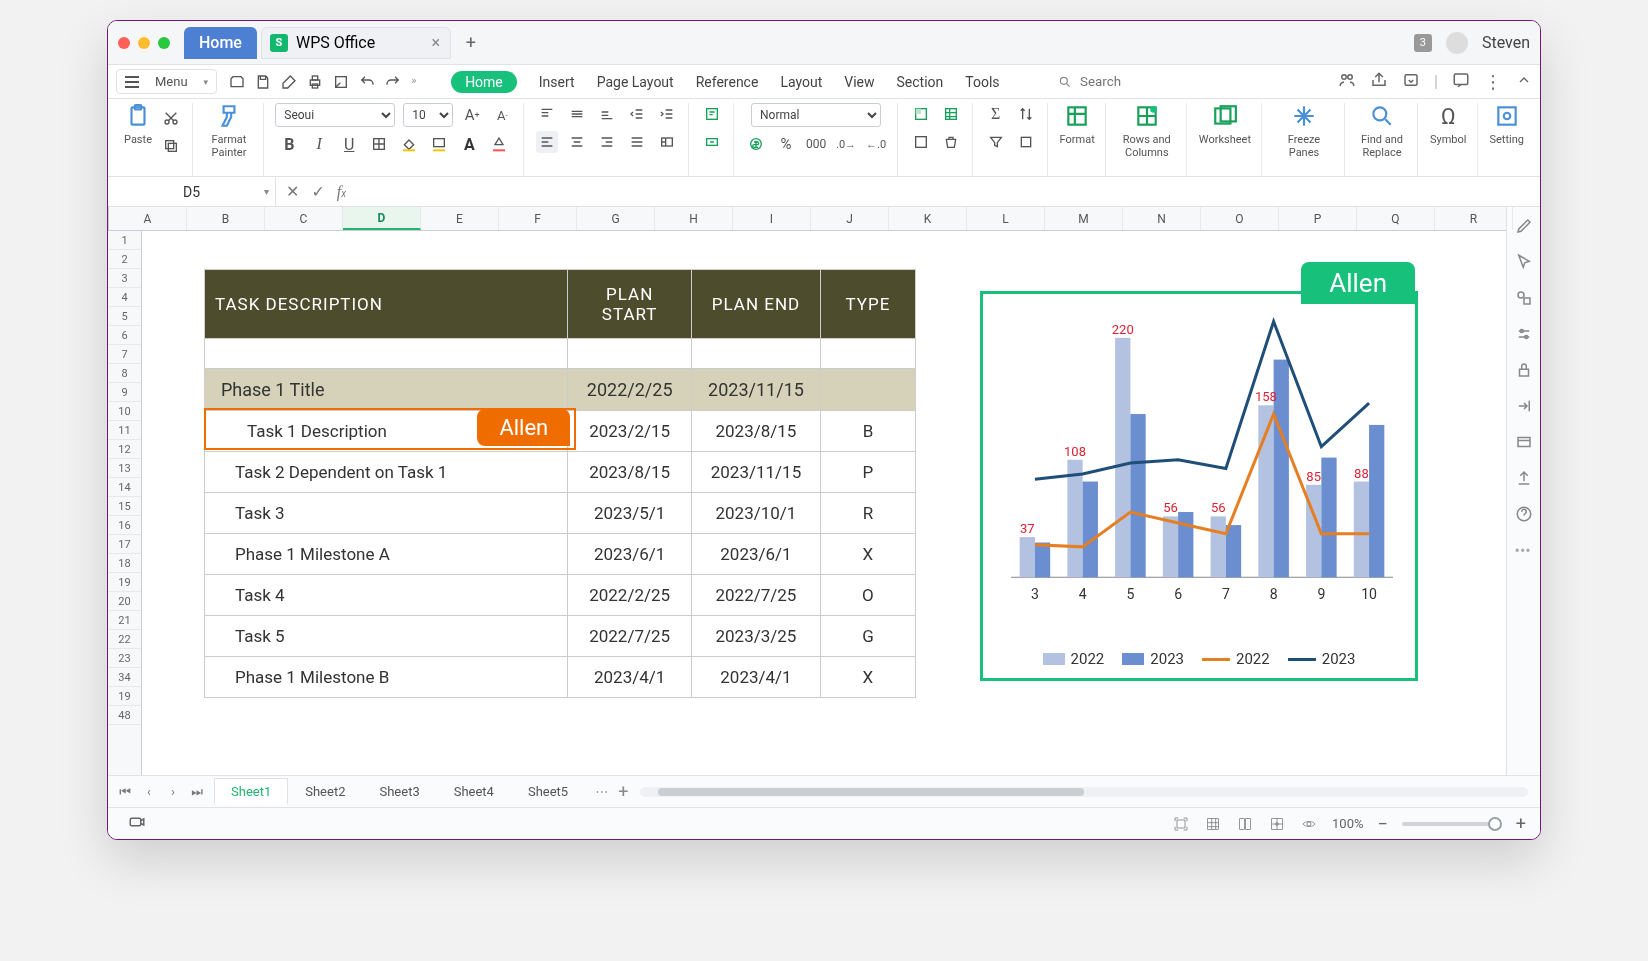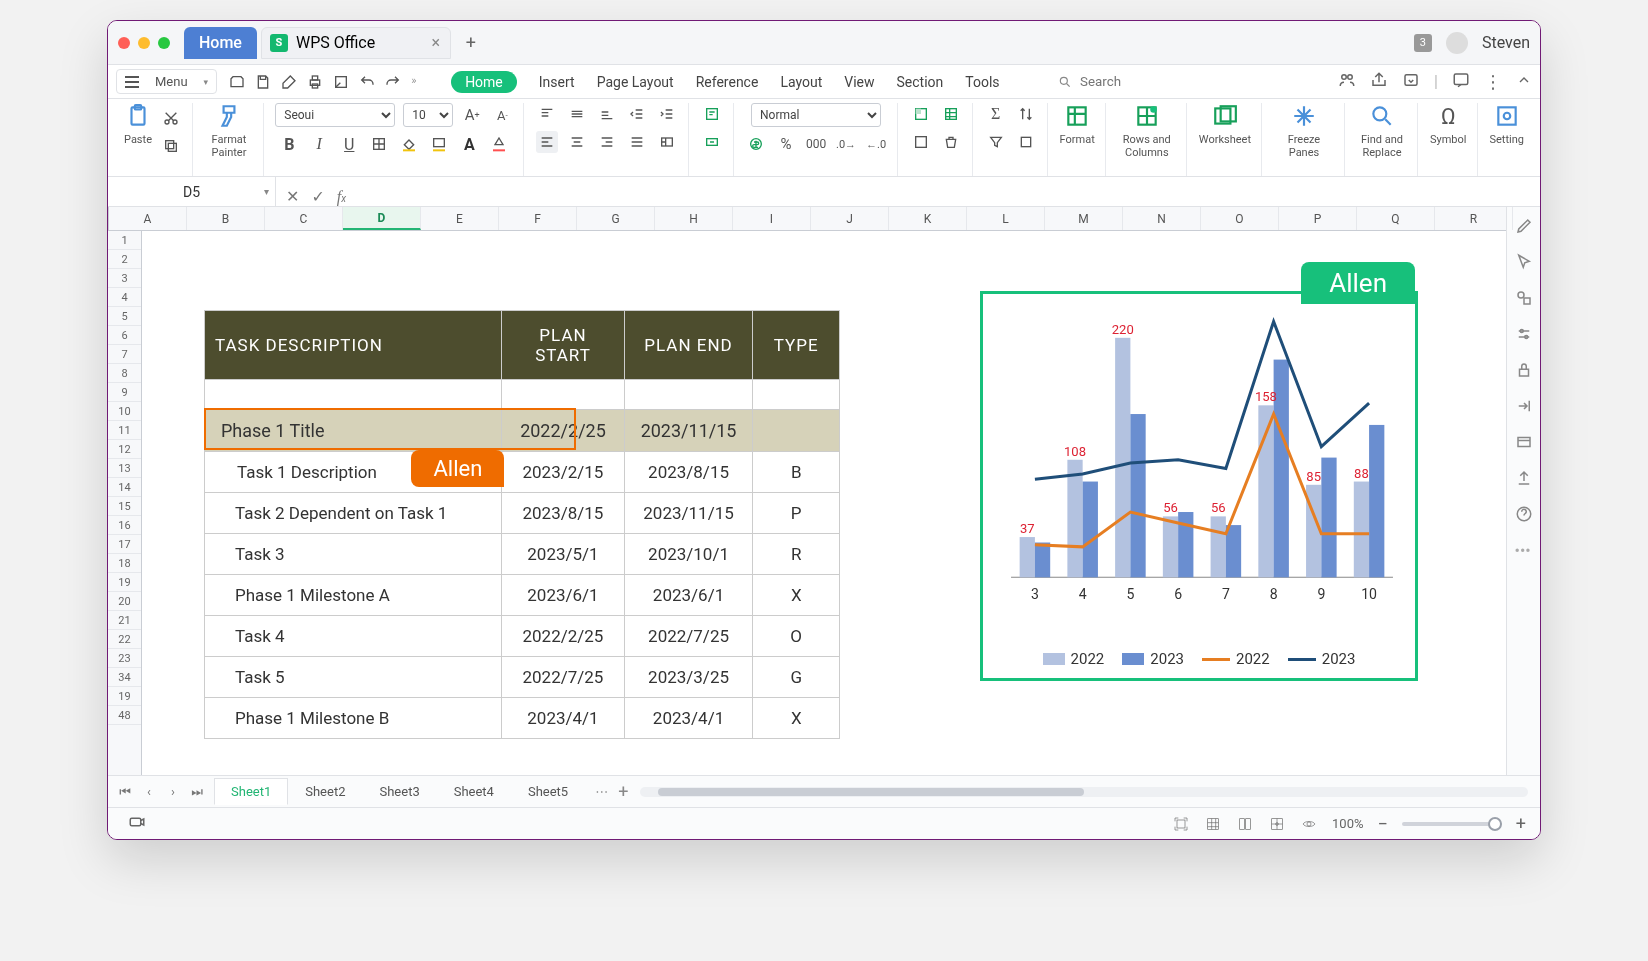--- a/index.html
+++ b/index.html
@@ -61,40 +61,40 @@
   .rgroup:last-child{border-right:none;}
   .rgroup .big{display:flex;flex-direction:column;align-items:center;gap:4px;color:#555;font-size:11px;}
   .rgroup .big .icn{width:28px;height:26px;display:flex;align-items:center;justify-content:center;}
   .rgroup .rows{display:flex;flex-direction:column;gap:6px;}
   .rgroup .row{display:flex;align-items:center;gap:8px;}
   select.combo{height:24px;border:1px solid var(--border-dark);border-radius:3px;font-size:12px;padding:0 4px;background:#fff;color:#444;}
   .ib{width:22px;height:22px;display:inline-flex;align-items:center;justify-content:center;color:#555;border-radius:3px;}
   .ib svg{width:16px;height:16px;}
   .lbl{font-size:11px;color:#555;text-align:center;}
   
-  .fxbar{height:30px;display:flex;align-items:flex-end;border-bottom:1px solid var(--border);background:#fff;}
+  .fxbar{height:30px;display:flex;align-items:center;border-bottom:1px solid var(--border);background:#fff;}
   .cellref{width:168px;height:100%;border-right:1px solid var(--border);display:flex;align-items:center;justify-content:center;position:relative;}
   .cellref input{border:none;width:100px;text-align:center;font-size:14px;color:#333;outline:none;}
   .cellref .dd{position:absolute;right:6px;color:#888;font-size:10px;}
   .fxicons{display:flex;align-items:center;gap:12px;padding:0 10px;color:#777;}
   .fxinput{flex:1;padding:0 8px;}
   .fxinput input{border:none;width:100%;outline:none;font-size:13px;}
   
   .body{flex:1;display:flex;min-height:0;}
   .sheet{flex:1;display:flex;flex-direction:column;min-width:0;position:relative;}
   .colhdr{display:flex;height:24px;border-bottom:1px solid var(--border-dark);background:#f7f8fa;font-size:12px;color:#555;}
   .corner{width:34px;border-right:1px solid var(--border-dark);background:#eef0f3;}
   .ch{width:78px;display:flex;align-items:center;justify-content:center;border-right:1px solid #e6e8ec;}
   .ch.sel{background:#e8f6ee;border-bottom:2px solid var(--accent-green);color:#1a8a56;font-weight:bold;}
   .gridrow{display:flex;flex:1;min-height:0;}
   .rowhdr{width:34px;background:#f7f8fa;border-right:1px solid var(--border-dark);display:flex;flex-direction:column;}
   .rh{height:19px;display:flex;align-items:center;justify-content:center;font-size:11px;color:#666;border-bottom:1px solid #e6e8ec;}
   .canvas{flex:1;position:relative;overflow:hidden;background:#fff;}
   
-  .tasktable{position:absolute;left:62px;top:38px;width:636px;border-collapse:collapse;font-size:17px;margin-top:41px;}
+  .tasktable{position:absolute;left:62px;top:38px;width:712px;border-collapse:collapse;font-size:17px;}
   .tasktable th{background:var(--table-header);color:#fff;font-weight:400;letter-spacing:1px;padding:14px 10px;text-align:left;border:1px solid #ccc;}
   .tasktable th.center{text-align:center;}
   .tasktable td{border:1px solid #ccc;padding:10px 16px;color:#333;}
   .tasktable td.center{text-align:center;}
   .tasktable tr.spacer td{height:30px;}
   .tasktable tr.band td{background:var(--table-band);font-size:18px;}
   .tasktable tr.cathy td:first-child{position:relative;}
   .cathy-tag{position:absolute;right:-3px;top:-2px;background:var(--orange);color:#fff;padding:6px 22px;border-radius:8px 8px 0 8px;font-size:22px;}
   .sel-outline{position:absolute;border:2px solid var(--orange);pointer-events:none;}
   
@@ -600,21 +600,21 @@
                   <td></td>
                   <td></td>
                 </tr>
             <tr class="band">
               <td>Phase 1 Title</td>
               <td class="center">2022/2/25</td>
               <td class="center">2023/11/15</td>
               <td class="center"></td>
             </tr>
             <tr class="cathy">
-              <td style="padding-left:32px;position:relative"><span>Task 1 Description</span><span class="cathy-tag">Allen</span></td>
+              <td style="padding-left:42px;position:relative"><span>Task 1 Description</span><span class="cathy-tag">Allen</span></td>
               <td class="center">2023/2/15</td>
               <td class="center">2023/8/15</td>
               <td class="center">B</td>
             </tr>
             <tr>
               <td style="padding-left:30px">Task 2 Dependent on Task 1</td>
               <td class="center">2023/8/15</td>
               <td class="center">2023/11/15</td>
               <td class="center">P</td>
             </tr>

